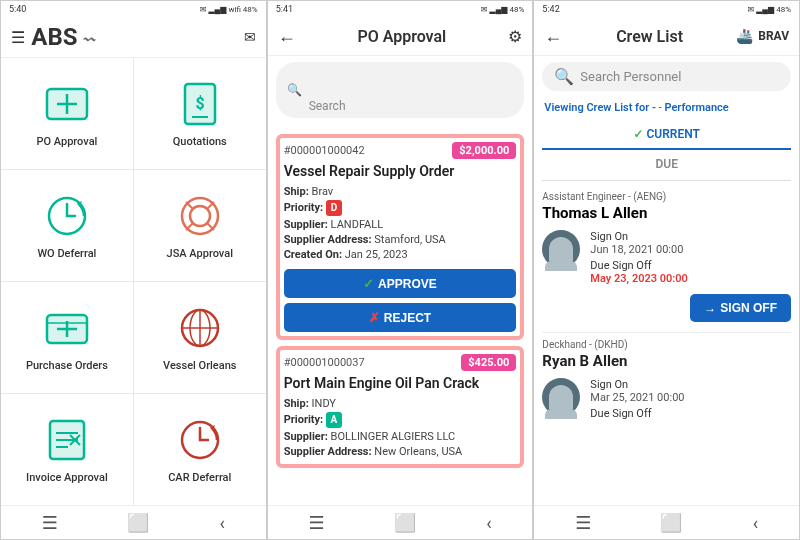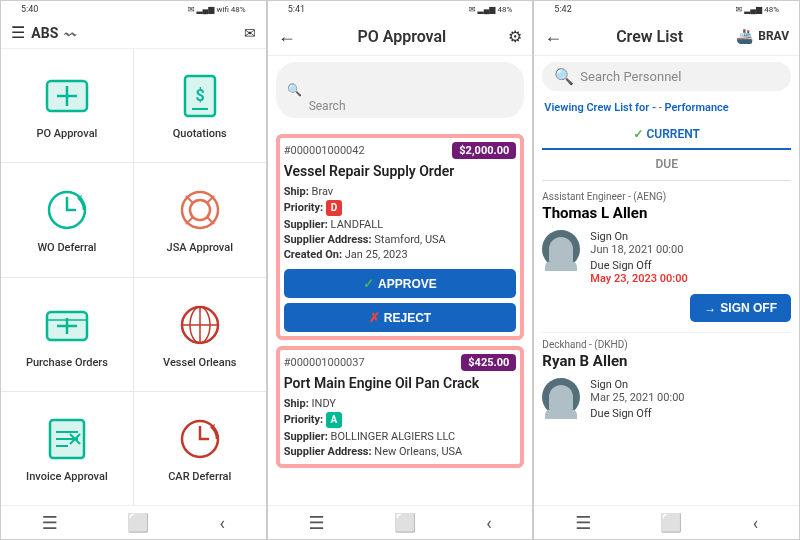--- a/index.html
+++ b/index.html
@@ -22,21 +22,21 @@
       overflow: hidden;
       position: relative;
     }
 
     
     .status-bar {
       background: #fff;
       display: flex;
       justify-content: space-between;
       align-items: center;
-      padding: 2px 20px;
+      padding: 2px 8px;
       font-size: 9px;
       color: #333;
       height: 16px;
     }
     .status-bar-icons {
       display: flex;
       align-items: center;
       gap: 2px;
       font-size: 8px;
     }
@@ -49,21 +49,21 @@
       align-items: center;
       justify-content: space-between;
       border-bottom: 1px solid #eee;
     }
     .panel1-logo {
       display: flex;
       align-items: center;
       gap: 6px;
     }
     .hamburger-icon { font-size: 16px; color: #333; }
-    .abs-text { font-size: 14px; font-weight: bold; color: #333; }
+    .abs-text { font-size: 24px; font-weight: bold; color: #333; }
     .wifi-icon { font-size: 12px; color: #666; }
     .email-icon { font-size: 14px; color: #333; }
 
     .app-grid {
       display: grid;
       grid-template-columns: 1fr 1fr;
       gap: 1px;
       background: #e8e8e8;
       flex: 1;
     }
@@ -144,21 +144,21 @@
       background: #fff;
     }
     .po-card-header {
       display: flex;
       justify-content: space-between;
       align-items: center;
       margin-bottom: 4px;
     }
     .po-number { font-size: 11px; color: #555; }
     .po-amount {
-      background: #701a75;
+      background: #ec4899;
       color: #fff;
       font-size: 11px;
       font-weight: bold;
       padding: 2px 7px;
       border-radius: 4px;
     }
     .po-title { font-size: 14px; font-weight: 600; color: #222; margin-bottom: 6px; }
     .po-detail { font-size: 11px; color: #444; margin-bottom: 2px; }
     .po-detail b { color: #333; }
 

